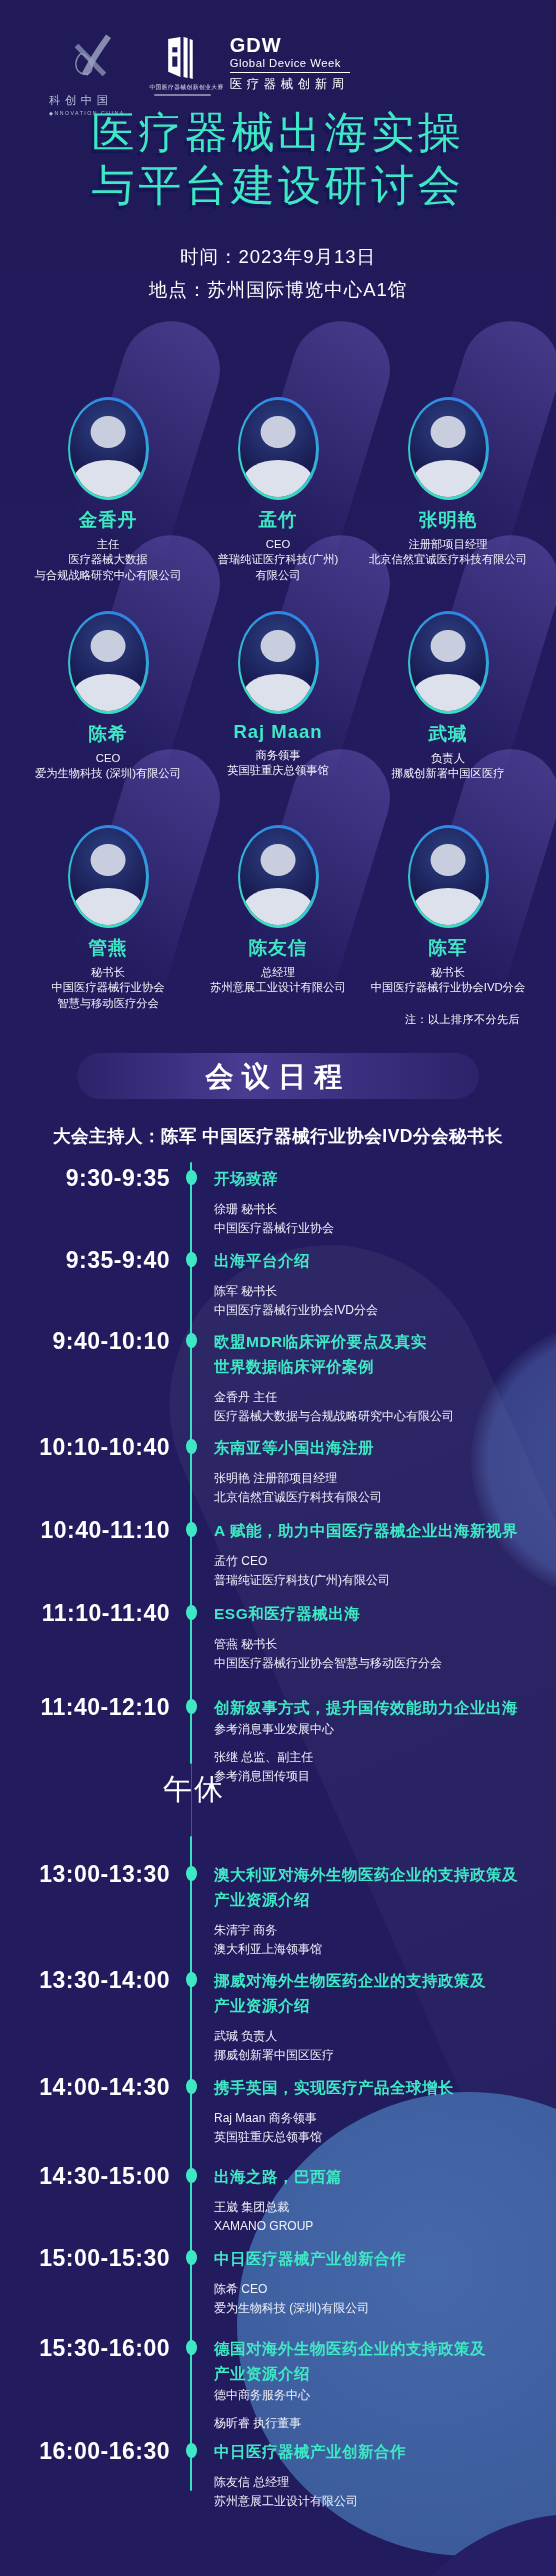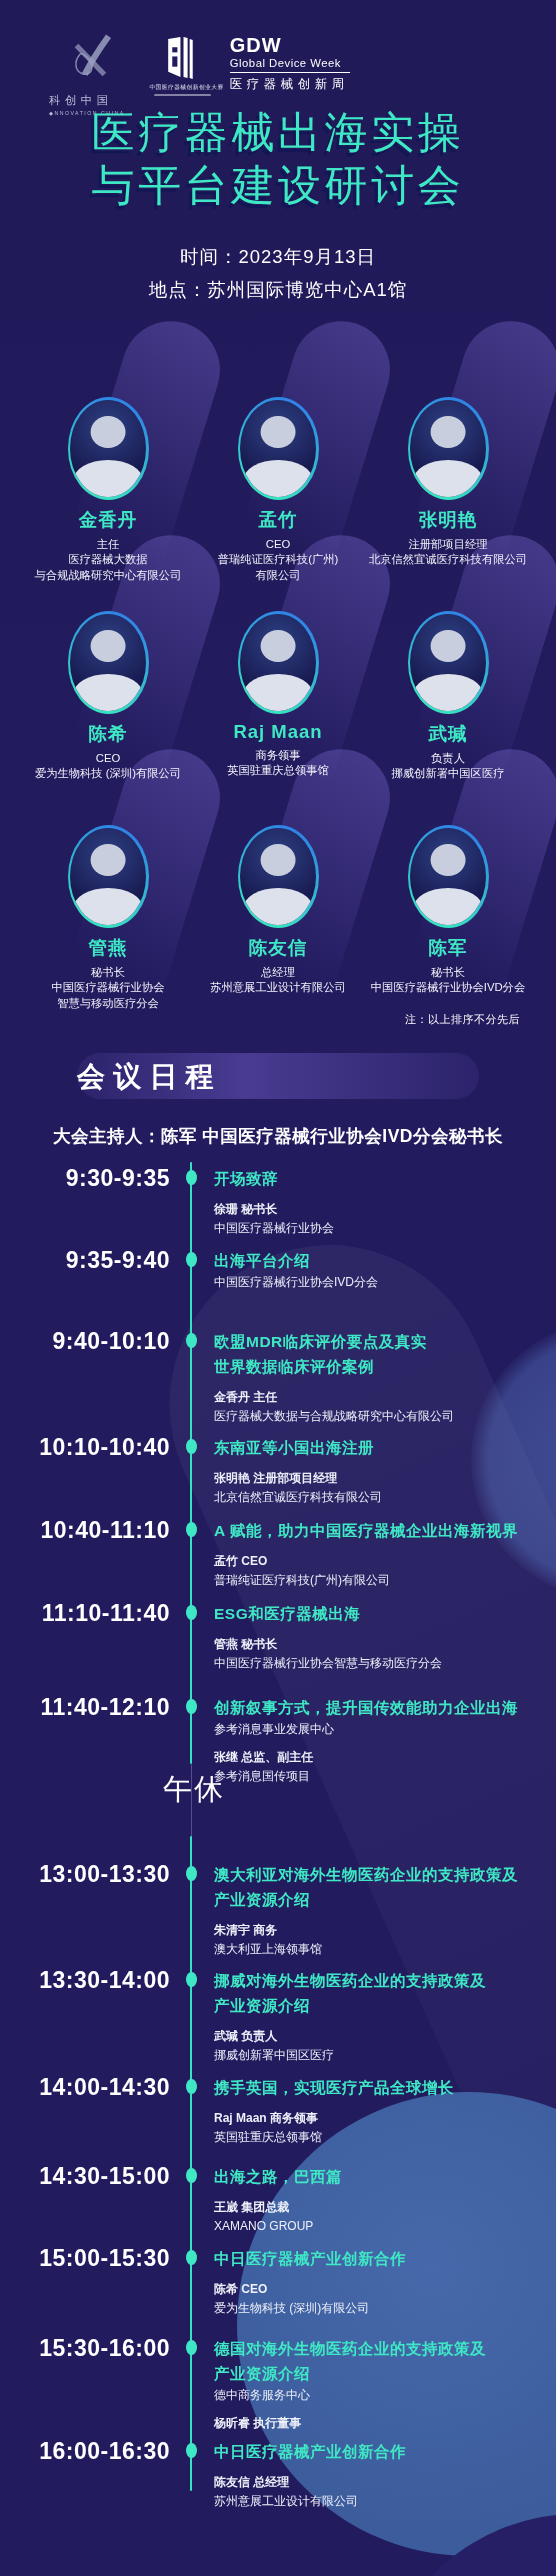--- a/index.html
+++ b/index.html
@@ -58,35 +58,35 @@
             border-radius:50%;background:#c9cede;}
   .sil-body{position:absolute;bottom:-4%;left:50%;transform:translateX(-50%);width:92%;height:42%;
             border-radius:50% 50% 0 0;background:#dde1ec;}
   .sp-name{position:relative;z-index:1;margin-top:6.7px;color:#3fe8c4;font-size:18.5px;font-weight:bold;letter-spacing:1px;}
   .sp-roles{position:relative;z-index:1;margin-top:5.2px;color:#f2f3fb;font-size:11.3px;line-height:15.5px;}
   .sp-note{position:absolute;top:1004px;right:36px;color:#fff;font-size:11px;letter-spacing:0.5px;margin-top:8px;}
 
   
   .banner{position:absolute;top:1053px;left:77px;width:402px;height:46px;border-radius:23px;
           background:linear-gradient(90deg,rgba(125,104,220,.10),rgba(135,112,228,.38) 42%,rgba(125,104,220,.10));
-          color:#fff;font-size:28px;font-weight:bold;letter-spacing:8.2px;line-height:47px;}
+          color:#fff;font-size:28px;font-weight:bold;letter-spacing:8.2px;text-align:center;line-height:47px;}
   .host{position:absolute;top:1124px;left:0;width:100%;text-align:center;color:#fff;
         font-size:17.5px;font-weight:bold;letter-spacing:0.5px;}
   .tl-line{position:absolute;left:190px;width:2.1px;background:#35e2c2;border-radius:1px;}
   .tl-line.seg1{top:1162px;height:602px;}
   .tl-line.faint{left:191px;width:1px;top:1764px;height:72px;background:rgba(185,175,235,.35);}
   .tl-line.seg2{top:1836px;height:655px;}
   .ag-item{position:absolute;left:0;width:556px;}
   .ag-time{position:absolute;left:0;top:0;width:170px;text-align:right;color:#fff;
            font-size:23px;font-weight:bold;letter-spacing:0.5px;}
   .ag-dot{position:absolute;left:186px;top:4.6px;width:10.8px;height:15px;border-radius:50%;background:#3fe8c4;}
   .ag-body{position:absolute;left:214px;top:1px;width:319px;}
   .ag-title{color:#3fe8c4;font-size:15.5px;font-weight:600;line-height:25px;letter-spacing:0.5px;}
   .ag-sp{color:#eef0fa;font-size:12px;line-height:19px;}
-  .ag-sp.first{margin-top:9.3px;font-weight:bold;}
+  .ag-sp.first{margin-top:9.3px;}
   .lunch{position:absolute;top:1770px;left:163px;color:#fff;font-size:29px;font-weight:normal;letter-spacing:2.1px;text-align:center;}
 </style>
 </head>
 <body>
 
 <div class="poster">
 
   <div class="decor band1"></div>
   <div class="decor circ1"></div>
   <div class="decor circ2"></div>
@@ -278,20 +278,21 @@
           <div class="ag-title">开场致辞</div>
           <div class="ag-sp first">徐珊  秘书长</div>
           <div class="ag-sp">中国医疗器械行业协会</div>
         </div>
       </div>
       <div class="ag-item" style="top: 1247px;">
         <div class="ag-time">9:35-9:40</div>
         <div class="ag-dot"></div>
         <div class="ag-body">
           <div class="ag-title">出海平台介绍</div>
+          <div class="ag-sp first">陈军  秘书长</div>
           <div class="ag-sp">中国医疗器械行业协会IVD分会</div>
         </div>
       </div>
       <div class="ag-item" style="top: 1328px;">
         <div class="ag-time">9:40-10:10</div>
         <div class="ag-dot"></div>
         <div class="ag-body">
           <div class="ag-title">欧盟MDR临床评价要点及真实</div>
           <div class="ag-title">世界数据临床评价案例</div>
           <div class="ag-sp first">金香丹  主任</div>

